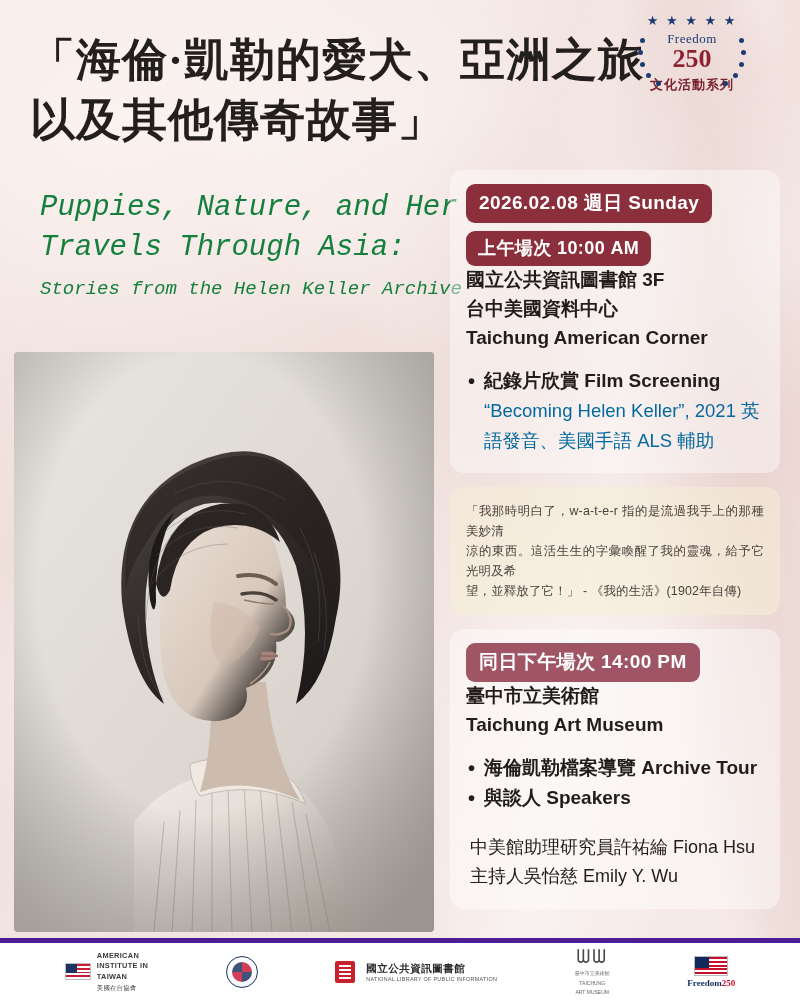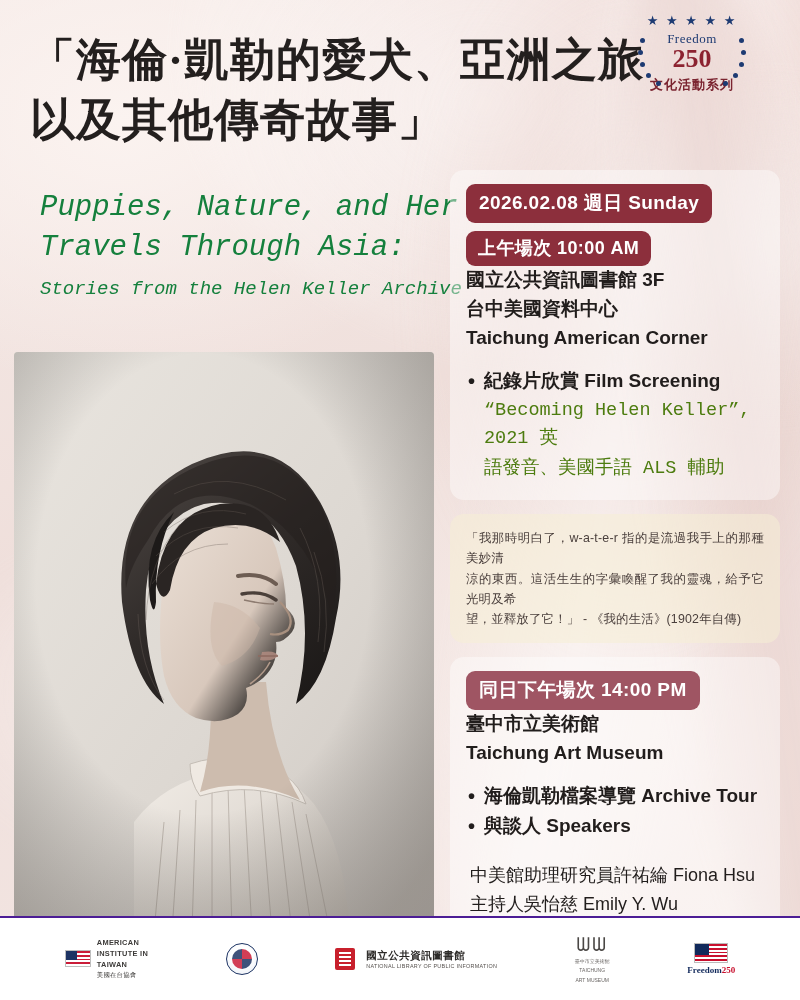--- a/index.html
+++ b/index.html
@@ -145,46 +145,45 @@
   }
   ul.bullets > li::before {
     content: "•";
     position: absolute; left: 2px; top: -1px;
     font-size: 20px;
   }
   .sub {
     font-size: 18.5px;
     font-weight: normal;
     line-height: 1.5;
-    color: #4d7c0f;
+    color: #0369a1;
     margin-top: 2px;
     padding-left: 18px;
-    font-family: Liberation Mono, monospace;
   }
   .speaker {
     font-size: 18px;
     color: #211d1c;
     line-height: 1.62;
     margin-top: 20px;
     padding-left: 4px;
   }
 
   .quote-text {
     font-size: 12.4px;
     line-height: 1.62;
     color: #4a3f3c;
     text-align: justify;
     letter-spacing: .2px;
   }
 
   
   .footer {
-    position: absolute; left: 0; right: 0; bottom: 0; height: 84px;
+    position: absolute; left: 0; right: 0; bottom: 0; height: 62px;
     background: #ffffff;
-    border-top: 2px solid #4c1d95;
+    border-top: 5px solid #4c1d95;
     display: flex; align-items: center; justify-content: space-around;
     padding: 0 26px;
   }
   .logo { display: flex; align-items: center; gap: 6px; opacity: .95; }
   .logo-txt { font-size: 6.4px; color: #33312f; line-height: 1.45; letter-spacing: .2px; }
   .logo-txt b { font-size: 7.4px; display: block; letter-spacing: .3px; }
 
   .flagbox { width: 26px; height: 17px; position: relative; overflow: hidden; border: .5px solid #bbb; }
   .flagbox .stripes { position: absolute; inset: 0;
     background: repeating-linear-gradient(#c8102e 0 1.9px, #fff 1.9px 3.8px); }

